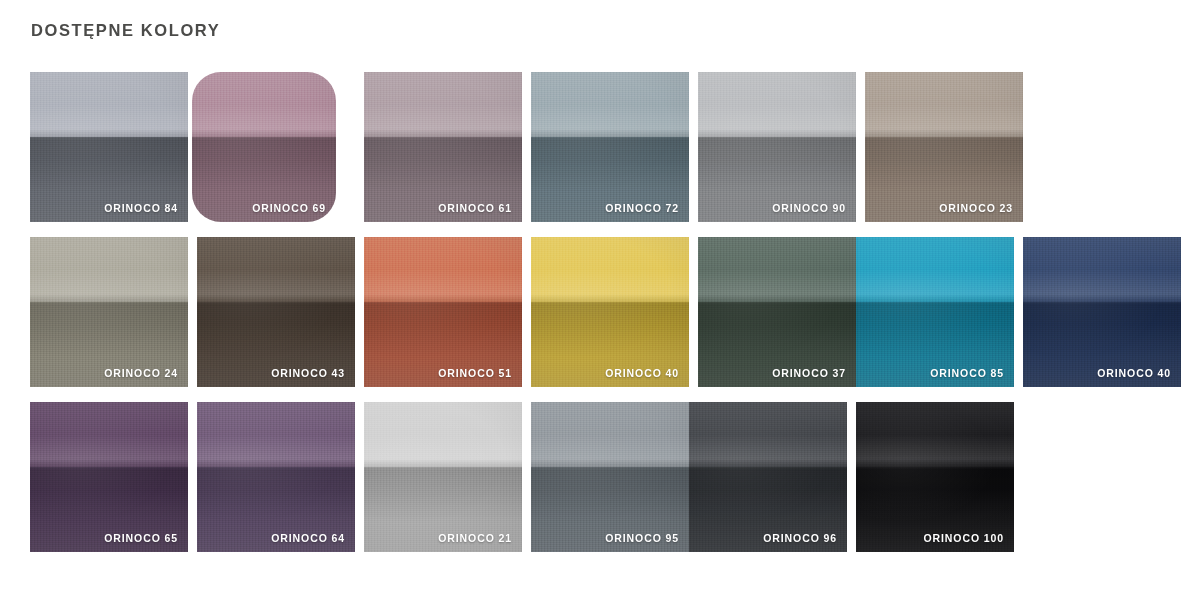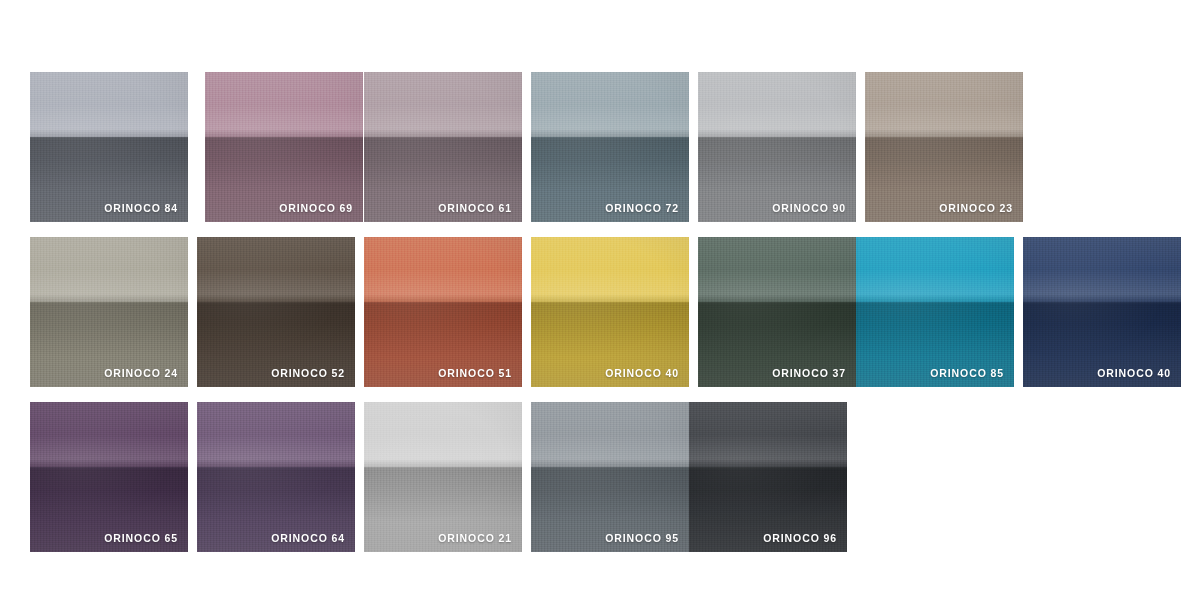--- a/index.html
+++ b/index.html
@@ -129,34 +129,35 @@
     line-height: 14px;
     white-space: nowrap;
     text-shadow: 0 1px 2px rgba(0,0,0,0.30);
   }
 </style>
 </head>
 <body>
 
 <div id="page">
 
+  <h1 class="page-title">DOSTĘPNE KOLORY</h1>
 
   <div class="grid" id="swatch-grid">
       <div class="row" style="height: 150px;">
         <div class="swatch" style="left: 0px; width: 158px; height: 150px;">
           <div class="fabric">
             <div class="top" style="background: rgb(169, 173, 183);"></div>
             <div class="bottom" style="background: rgb(92, 96, 104);"></div>
           </div>
           <div class="sheen"></div>
           <div class="weave"></div>
           <div class="vignette"></div>
           <span class="swatch-label" style="color: rgb(255, 255, 255);">ORINOCO 84</span>
         </div>
-        <div class="swatch" style="left: 175px; width: 158px; height: 150px;">
+        <div class="swatch" style="left: 162px; width: 144px; height: 150px; border-radius: 29px;">
           <div class="fabric">
             <div class="top" style="background: rgb(172, 134, 151);"></div>
             <div class="bottom" style="background: rgb(124, 95, 108);"></div>
           </div>
           <div class="sheen"></div>
           <div class="weave"></div>
           <div class="vignette"></div>
           <span class="swatch-label" style="color: rgb(255, 255, 255);">ORINOCO 69</span>
         </div>
         <div class="swatch" style="left: 334px; width: 158px; height: 150px;">
@@ -212,21 +213,21 @@
           <span class="swatch-label" style="color: rgb(255, 255, 255);">ORINOCO 24</span>
         </div>
         <div class="swatch" style="left: 167px; width: 158px; height: 150px;">
           <div class="fabric">
             <div class="top" style="background: rgb(88, 76, 65);"></div>
             <div class="bottom" style="background: rgb(69, 58, 49);"></div>
           </div>
           <div class="sheen"></div>
           <div class="weave"></div>
           <div class="vignette"></div>
-          <span class="swatch-label" style="color: rgb(255, 255, 255);">ORINOCO 52</span>
+          <span class="swatch-label" style="color: rgb(255, 255, 255);">ORINOCO 43</span>
         </div>
         <div class="swatch" style="left: 334px; width: 158px; height: 150px;">
           <div class="fabric">
             <div class="top" style="background: rgb(204, 109, 78);"></div>
             <div class="bottom" style="background: rgb(158, 76, 54);"></div>
           </div>
           <div class="sheen"></div>
           <div class="weave"></div>
           <div class="vignette"></div>
           <span class="swatch-label" style="color: rgb(255, 255, 255);">ORINOCO 51</span>
@@ -316,16 +317,26 @@
         <div class="swatch" style="left: 659px; width: 158px; height: 150px;">
           <div class="fabric">
             <div class="top" style="background: rgb(60, 63, 68);"></div>
             <div class="bottom" style="background: rgb(42, 45, 49);"></div>
           </div>
           <div class="sheen"></div>
           <div class="weave"></div>
           <div class="vignette"></div>
           <span class="swatch-label" style="color: rgb(255, 255, 255);">ORINOCO 96</span>
         </div>
+        <div class="swatch" style="left: 826px; width: 158px; height: 150px;">
+          <div class="fabric">
+            <div class="top" style="background: rgb(20, 20, 23);"></div>
+            <div class="bottom" style="background: rgb(11, 11, 13);"></div>
+          </div>
+          <div class="sheen"></div>
+          <div class="weave"></div>
+          <div class="vignette"></div>
+          <span class="swatch-label" style="color: rgb(255, 255, 255);">ORINOCO 100</span>
+        </div>
       </div>
     </div>
 
 </div>
 
 </body></html>

